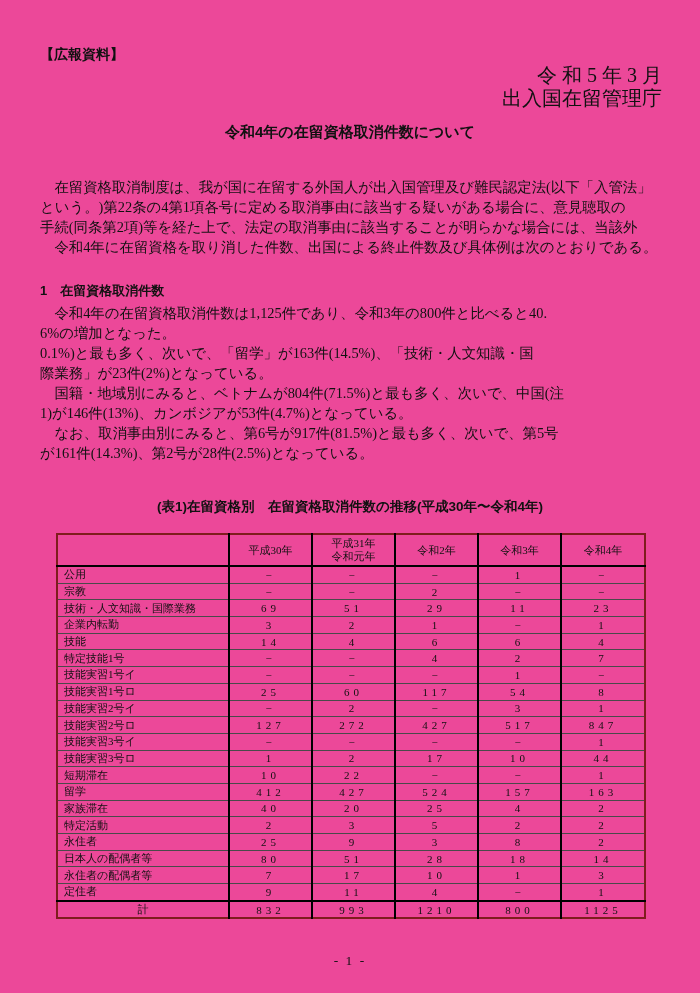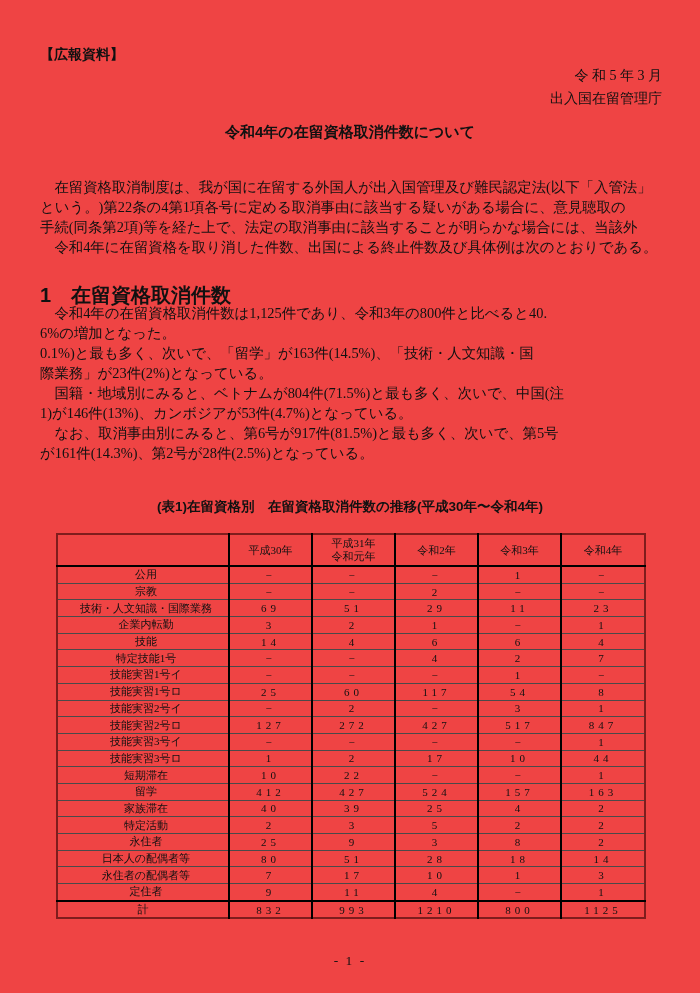--- a/index.html
+++ b/index.html
@@ -1,45 +1,45 @@
 <!DOCTYPE html>
 <html lang="ja"><head>
 <meta charset="utf-8">
 <style>
   html,body { margin:0; padding:0; background:#ffffff; }
   .page {
     position:relative;
     width:700px; height:993px;
-    background:#ef4444;
+    background:#ec4899;
     color:#111;
     font-family:"Liberation Serif","DejaVu Serif",serif;
     overflow:hidden;
   }
   .gothic { font-family:"Liberation Sans","DejaVu Sans",sans-serif; }
 
   #publicity-label {
     position:absolute; left:40px; top:46px;
     font-weight:bold; font-size:14px;
   }
   #date-block {
     position:absolute; right:38px; top:64px;
-    text-align:right; font-size:14px; line-height:23px;
+    text-align:right; font-size:20px; line-height:23px;
   }
   #doc-title {
     position:absolute; left:0; top:123px; width:100%;
     text-align:center; font-weight:bold; font-size:15px;
   }
 
   .bodytext { font-size:14.4px; }
   .bline { height:20px; line-height:20px; white-space:pre; }
 
   #intro-paragraphs { position:absolute; left:40px; top:165px;margin-top:12px; }
   #section-heading {
     position:absolute; left:40px; top:282px;
-    font-weight:bold; font-size:20px; white-space:pre;
+    font-weight:bold; font-size:13px; white-space:pre;
   }
   #section-body { position:absolute; left:40px; top:303px; }
 
   #table-caption {
     position:absolute; left:0; top:498px; width:100%;
     text-align:center; font-weight:bold; font-size:13.5px;
   }
 
   #revocation-table {
     position:absolute; left:56px; top:533px;
@@ -57,21 +57,21 @@
   #revocation-table th:first-child, #revocation-table td:first-child { border-left:none; }
   #revocation-table thead th {
     height:30px;
     font-weight:normal;
     text-align:center; vertical-align:middle;
     border-bottom:2px solid #000;
     white-space:pre-line;
     line-height:13px;
   }
   #revocation-table tbody td { height:15.7px; vertical-align:middle; }
-  .lbl { text-align:center; padding-left:6px !important; }
+  .lbl { text-align:left; padding-left:6px !important; }
   .num { text-align:center; letter-spacing:4px; }
   tr.total-row td {
     border-top:2px solid #000;
     border-bottom:none;
     height:17px;
     text-align:center;
   }
   tr.total-row td.lbl { text-align:center; padding-left:0 !important; }
 
   #page-number {
@@ -244,21 +244,21 @@
           <td class="lbl">留学</td>
           <td class="num">412</td>
           <td class="num">427</td>
           <td class="num">524</td>
           <td class="num">157</td>
           <td class="num">163</td>
         </tr>
         <tr>
           <td class="lbl">家族滞在</td>
           <td class="num">40</td>
-          <td class="num">39</td>
+          <td class="num">20</td>
           <td class="num">25</td>
           <td class="num">4</td>
           <td class="num">2</td>
         </tr>
         <tr>
           <td class="lbl">特定活動</td>
           <td class="num">2</td>
           <td class="num">3</td>
           <td class="num">5</td>
           <td class="num">2</td>

